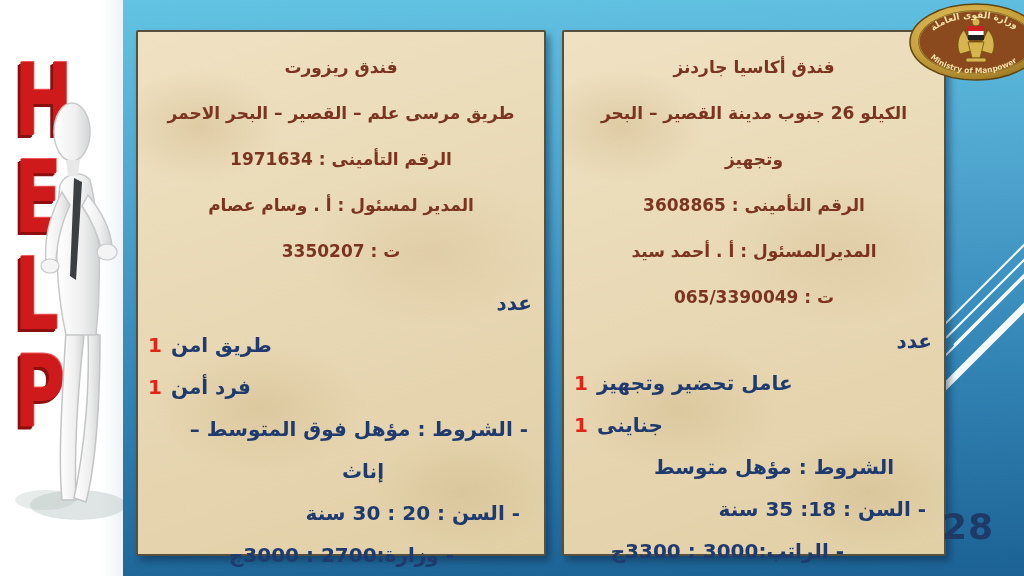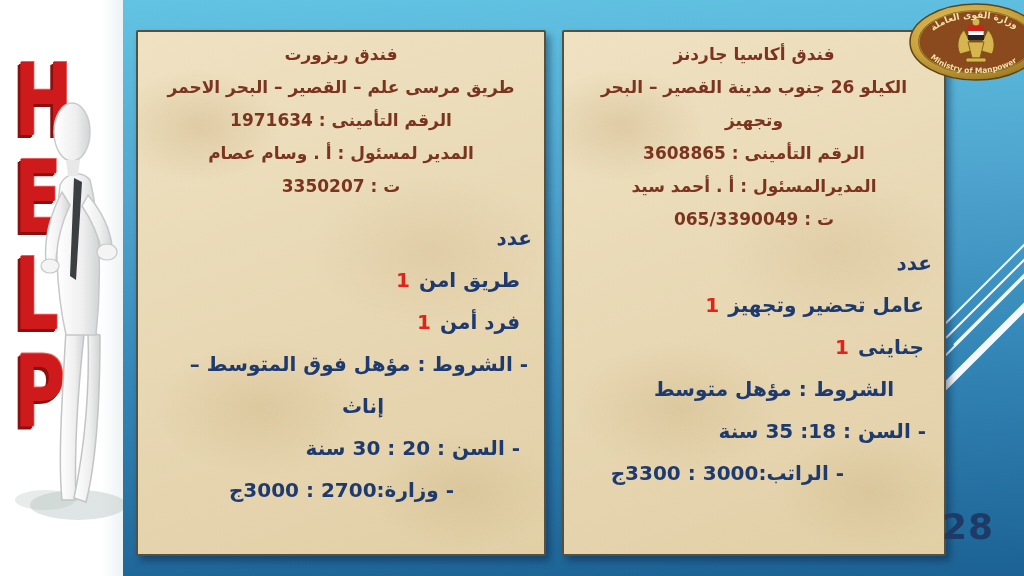--- a/index.html
+++ b/index.html
@@ -28,22 +28,22 @@
       radial-gradient(ellipse 120px 80px at 15% 18%, rgba(198,170,120,.35), transparent 70%),
       radial-gradient(ellipse 170px 110px at 72% 42%, rgba(205,180,135,.30), transparent 70%),
       radial-gradient(ellipse 150px 95px at 30% 72%, rgba(198,170,120,.30), transparent 70%),
       radial-gradient(ellipse 130px 85px at 80% 88%, rgba(198,170,120,.28), transparent 70%),
       linear-gradient(160deg,#efe1c2,#e1cfa6);
     box-shadow:4px 5px 7px rgba(8,30,60,.45);
   }
   .left-panel{left:136px;width:410px;}
   .right-panel{left:562px;width:384px;}
   .hline{direction:rtl;text-align:center;font-weight:bold;color:#7a3420;
-    font-size:17px;line-height:33px;white-space:nowrap;}
-  .bline{direction:rtl;text-align:right;font-weight:bold;color:#1e3a6e;
+    font-size:17px;line-height:33px;white-space:nowrap;margin-top:13px;}
+  .bline{direction:rtl;font-weight:bold;color:#1e3a6e;
     font-size:20px;line-height:42px;}
   .count-line{direction:ltr;}
   .count{color:#e2231a;margin-right:9px;}
   .left-panel .body{margin-top:14px;}
   .right-panel .body{margin-top:6px;}
   
   .logo{position:absolute;left:908px;top:2px;}
   
   .page-number{position:absolute;left:942px;top:506px;width:80px;
     font-size:36px;font-weight:bold;color:#1e3a66;letter-spacing:1px;}

